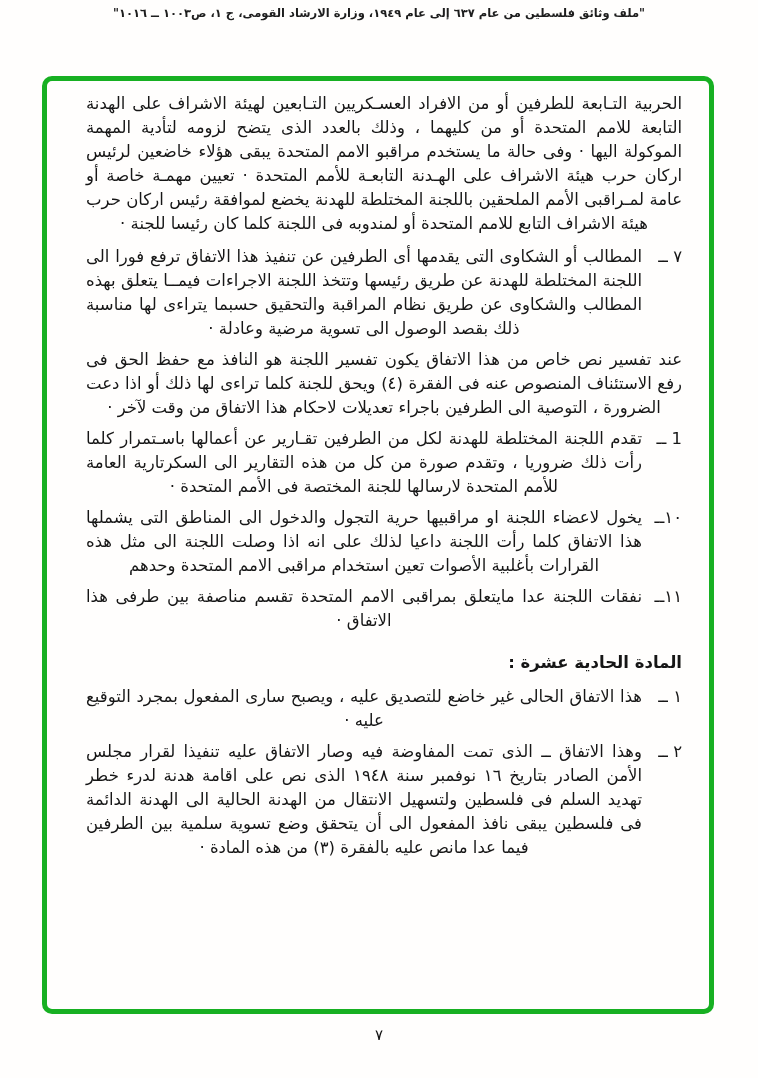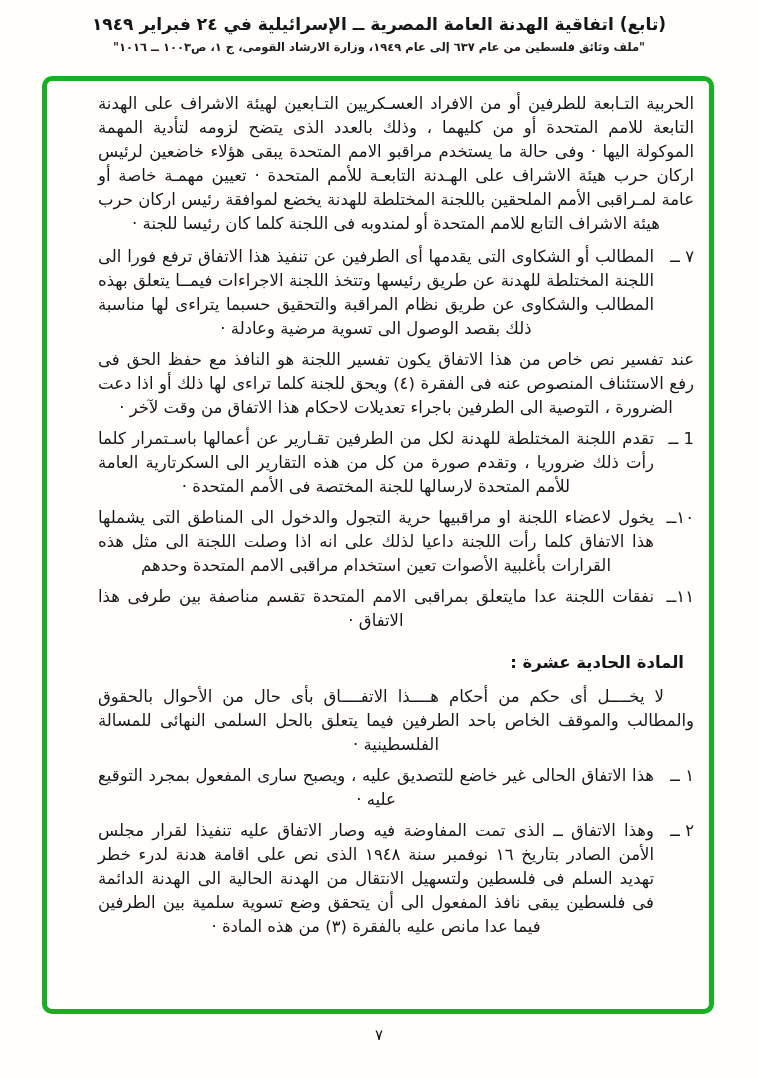--- a/index.html
+++ b/index.html
@@ -34,21 +34,21 @@
     position:absolute;
     left:42px;top:76px;
     width:662px;height:928px;
     border:5px solid #17b022;
     border-radius:10px;
     pointer-events:none;
   }
   
   .content{
     position:absolute;
-    left:98px;top:92px;
+    left:86px;top:92px;
     width:596px;
     direction:rtl;
     font-size:16.5px;
     line-height:24px;
     text-align:justify;
   }
   .para{
     margin:0 0 7px 0;
     text-align:justify;
     text-align-last:center;
@@ -64,40 +64,39 @@
     white-space:nowrap;
   }
   .item-text{
     flex:1;
     text-align:justify;
     text-align-last:center;
   }
   .article-heading{
     font-weight:bold;
     font-size:16.5px;
-    margin:18px 10px 10px 0;
+    margin:18px 0 10px 0;
     text-align:left;
     text-align-last:right;
   }
   .indent{text-indent:30px;}
   .page-number{
     position:absolute;
     left:0;right:0;
     top:1026px;
     text-align:center;
     font-size:15px;
     color:#111;
   }
 </style>
 </head>
 <body>
 
 <div class="page">
 
-  <div class="doc-title">(تابع) اتفاقية الهدنة العامة المصرية ــ الإسرائيلية في ٢٤ فبراير ١٩٤٩</div>
 
   <div class="doc-subtitle">"ملف وثائق فلسطين من عام ٦٣٧ إلى عام ١٩٤٩، وزارة الارشاد القومى، ج ١، ص١٠٠٣ ــ ١٠١٦"</div>
 
   <div class="frame"></div>
 
   <div class="content">
 
     <p class="para intro">الحربية التـابعة للطرفين أو من الافراد العسـكريين التـابعين لهيئة الاشراف على الهدنة التابعة للامم المتحدة أو من كليهما ، وذلك بالعدد الذى يتضح لزومه لتأدية المهمة الموكولة اليها · وفى حالة ما يستخدم مراقبو الامم المتحدة يبقى هؤلاء خاضعين لرئيس اركان حرب هيئة الاشراف على الهـدنة التابعـة للأمم المتحدة · تعيين مهمـة خاصة أو عامة لمـراقبى الأمم الملحقين باللجنة المختلطة للهدنة يخضع لموافقة رئيس اركان حرب هيئة الاشراف التابع للامم المتحدة أو لمندوبه فى اللجنة كلما كان رئيسا للجنة ·</p>
 
     <div class="item">
@@ -119,21 +118,20 @@
       <span class="item-text">يخول لاعضاء اللجنة او مراقبيها حرية التجول والدخول الى المناطق التى يشملها هذا الاتفاق كلما رأت اللجنة داعيا لذلك على انه اذا وصلت اللجنة الى مثل هذه القرارات بأغلبية الأصوات تعين استخدام مراقبى الامم المتحدة وحدهم</span>
     </div>
 
     <div class="item">
       <span class="item-num">١١ــ</span>
       <span class="item-text">نفقات اللجنة عدا مايتعلق بمراقبى الامم المتحدة تقسم مناصفة بين طرفى هذا الاتفاق ·</span>
     </div>
 
     <div class="article-heading">المادة الحادية عشرة :</div>
 
-    <p class="para indent">لا يخــــل أى حكم من أحكام هــــذا الاتفــــاق بأى حال من الأحوال بالحقوق والمطالب والموقف الخاص باحد الطرفين فيما يتعلق بالحل السلمى النهائى للمسالة الفلسطينية ·</p>
 
 
     <div class="item">
       <span class="item-num">١ ــ</span>
       <span class="item-text">هذا الاتفاق الحالى غير خاضع للتصديق عليه ، ويصبح سارى المفعول بمجرد التوقيع عليه ·</span>
     </div>
 
     <div class="item">
       <span class="item-num">٢ ــ</span>
       <span class="item-text">وهذا الاتفاق ــ الذى تمت المفاوضة فيه وصار الاتفاق عليه تنفيذا لقرار مجلس الأمن الصادر بتاريخ ١٦ نوفمبر سنة ١٩٤٨ الذى نص على اقامة هدنة لدرء خطر تهديد السلم فى فلسطين ولتسهيل الانتقال من الهدنة الحالية الى الهدنة الدائمة فى فلسطين يبقى نافذ المفعول الى أن يتحقق وضع تسوية سلمية بين الطرفين فيما عدا مانص عليه بالفقرة (٣) من هذه المادة ·</span>

